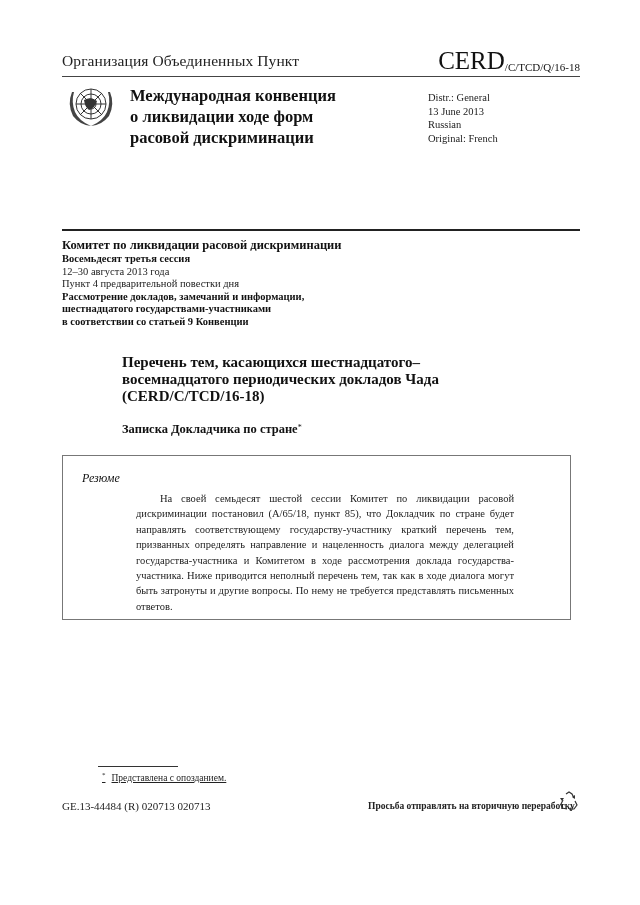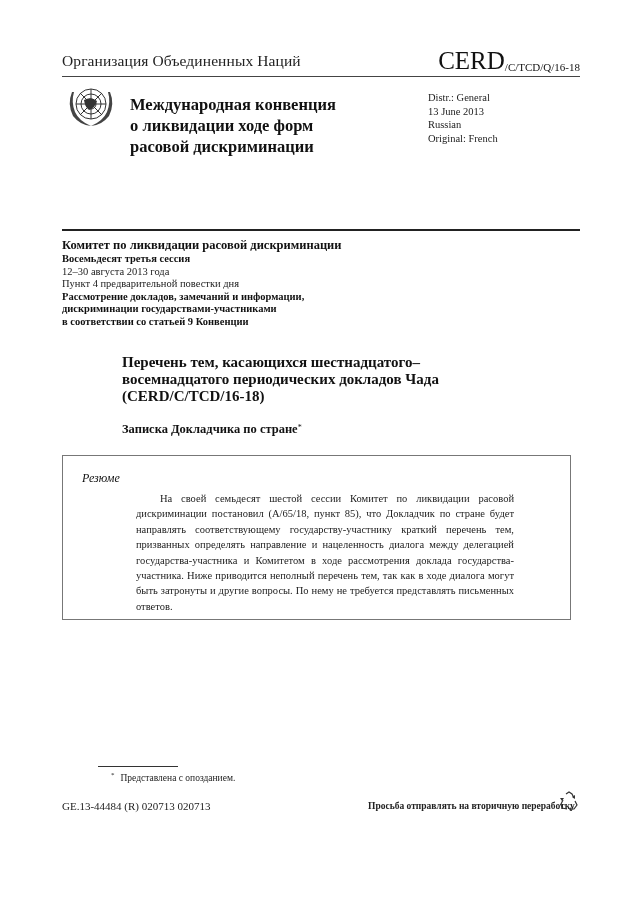--- a/index.html
+++ b/index.html
@@ -4,44 +4,44 @@
   <style>
     html, body { margin: 0; padding: 0; background: #ffffff; }
     body { width: 640px; height: 905px; position: relative; overflow: hidden; color: #111; font-family: "Liberation Serif", serif; }
     .abs { position: absolute; }
     .org-name { left: 62px; top: 52px; font-size: 15.5px; color: #222; letter-spacing: 0.1px; }
     .symbol { right: 60px; top: 48px; display: flex; align-items: flex-end; color: #111; }
     .symbol .big { font-size: 25px; line-height: 25px; }
     .symbol .small { font-size: 11px; }
     .rule-top { left: 62px; top: 76px; width: 518px; height: 0; border-top: 1px solid #444; }
     .emblem { left: 64px; top: 80px; width: 54px; height: 50px; }
-    .conv-title { left: 130px; top: 85px; font-size: 16.5px; font-weight: bold; line-height: 21px; width: 260px; margin-top: 9px; }
+    .conv-title { left: 130px; top: 85px; font-size: 16.5px; font-weight: bold; line-height: 21px; width: 260px; }
     .distr { left: 428px; top: 91px; font-size: 10.5px; line-height: 13.5px; color: #222; }
     .rule-thick { left: 62px; top: 229px; width: 518px; height: 0; border-top: 2px solid #222; }
     .committee { left: 62px; top: 237px; width: 360px; }
     .committee .l1 { font-size: 12.5px; font-weight: bold; line-height: 16px; }
     .committee .bold { font-size: 10.5px; font-weight: bold; line-height: 12.5px; }
     .committee .reg { font-size: 10.5px; line-height: 12.5px; color: #222; }
     .doc-title { left: 122px; top: 354px; font-size: 15px; font-weight: bold; line-height: 17px; width: 350px; }
     .note { left: 122px; top: 422px; font-size: 12.5px; font-weight: bold; }
     .note sup { font-size: 8px; font-weight: normal; vertical-align: 3px; }
     .summary-box { left: 62px; top: 455px; width: 509px; height: 165px; border: 1px solid #777; box-sizing: border-box; }
     .summary-label { left: 82px; top: 471px; font-size: 12px; font-style: italic; }
     .summary-text { left: 136px; top: 491px; width: 378px; font-size: 10.5px; line-height: 15.4px; text-align: justify; color: #222; text-indent: 24px; }
     .fn-rule { left: 98px; top: 766px; width: 80px; border-top: 1px solid #333; }
-    .footnote { left: 111px; top: 771px; font-size: 9.5px; color: #222; }
+    .footnote { left: 102px; top: 771px; font-size: 9.5px; color: #222; text-decoration: underline; }
     .footnote sup { font-size: 7px; margin-right: 6px; }
     .job-number { left: 62px; top: 800px; font-size: 11px; color: #222; }
     .recycle { left: 350px; top: 801px; font-size: 9.5px; font-weight: bold; color: #222; margin-left: 18px; }
     .recycle-icon { left: 558px; top: 790px; width: 22px; height: 22px; }
   </style>
 </head>
 <body>
 
-<div class="abs org-name">Организация Объединенных Наций</div>
+<div class="abs org-name">Организация Объединенных Пункт</div>
 <div class="abs symbol">
   <span class="big">CERD</span>
   <span class="small">/C/TCD/Q/16-18</span>
 </div>
 <div class="abs rule-top"></div>
 
 <svg class="abs emblem" viewBox="0 0 54 50">
   <g fill="none" stroke="#333" stroke-width="1">
     <circle cx="27" cy="24" r="15"></circle>
     <circle cx="27" cy="24" r="10"></circle>
@@ -72,21 +72,21 @@
 </div>
 
 <div class="abs rule-thick"></div>
 
 <div class="abs committee">
   <div class="l1">Комитет по ликвидации расовой дискриминации</div>
   <div class="bold">Восемьдесят третья сессия</div>
   <div class="reg">12–30 августа 2013 года</div>
   <div class="reg">Пункт 4 предварительной повестки дня</div>
   <div class="bold">Рассмотрение докладов, замечаний и информации,</div>
-  <div class="bold">дискриминации государствами-участниками</div>
+  <div class="bold">шестнадцатого государствами-участниками</div>
   <div class="bold">в соответствии со статьей 9 Конвенции</div>
 </div>
 
 <div class="abs doc-title">
   <div>Перечень тем, касающихся шестнадцатого–</div>
   <div>восемнадцатого периодических докладов Чада</div>
   <div>(CERD/C/TCD/16-18)</div>
 </div>
 
 <div class="abs note">

